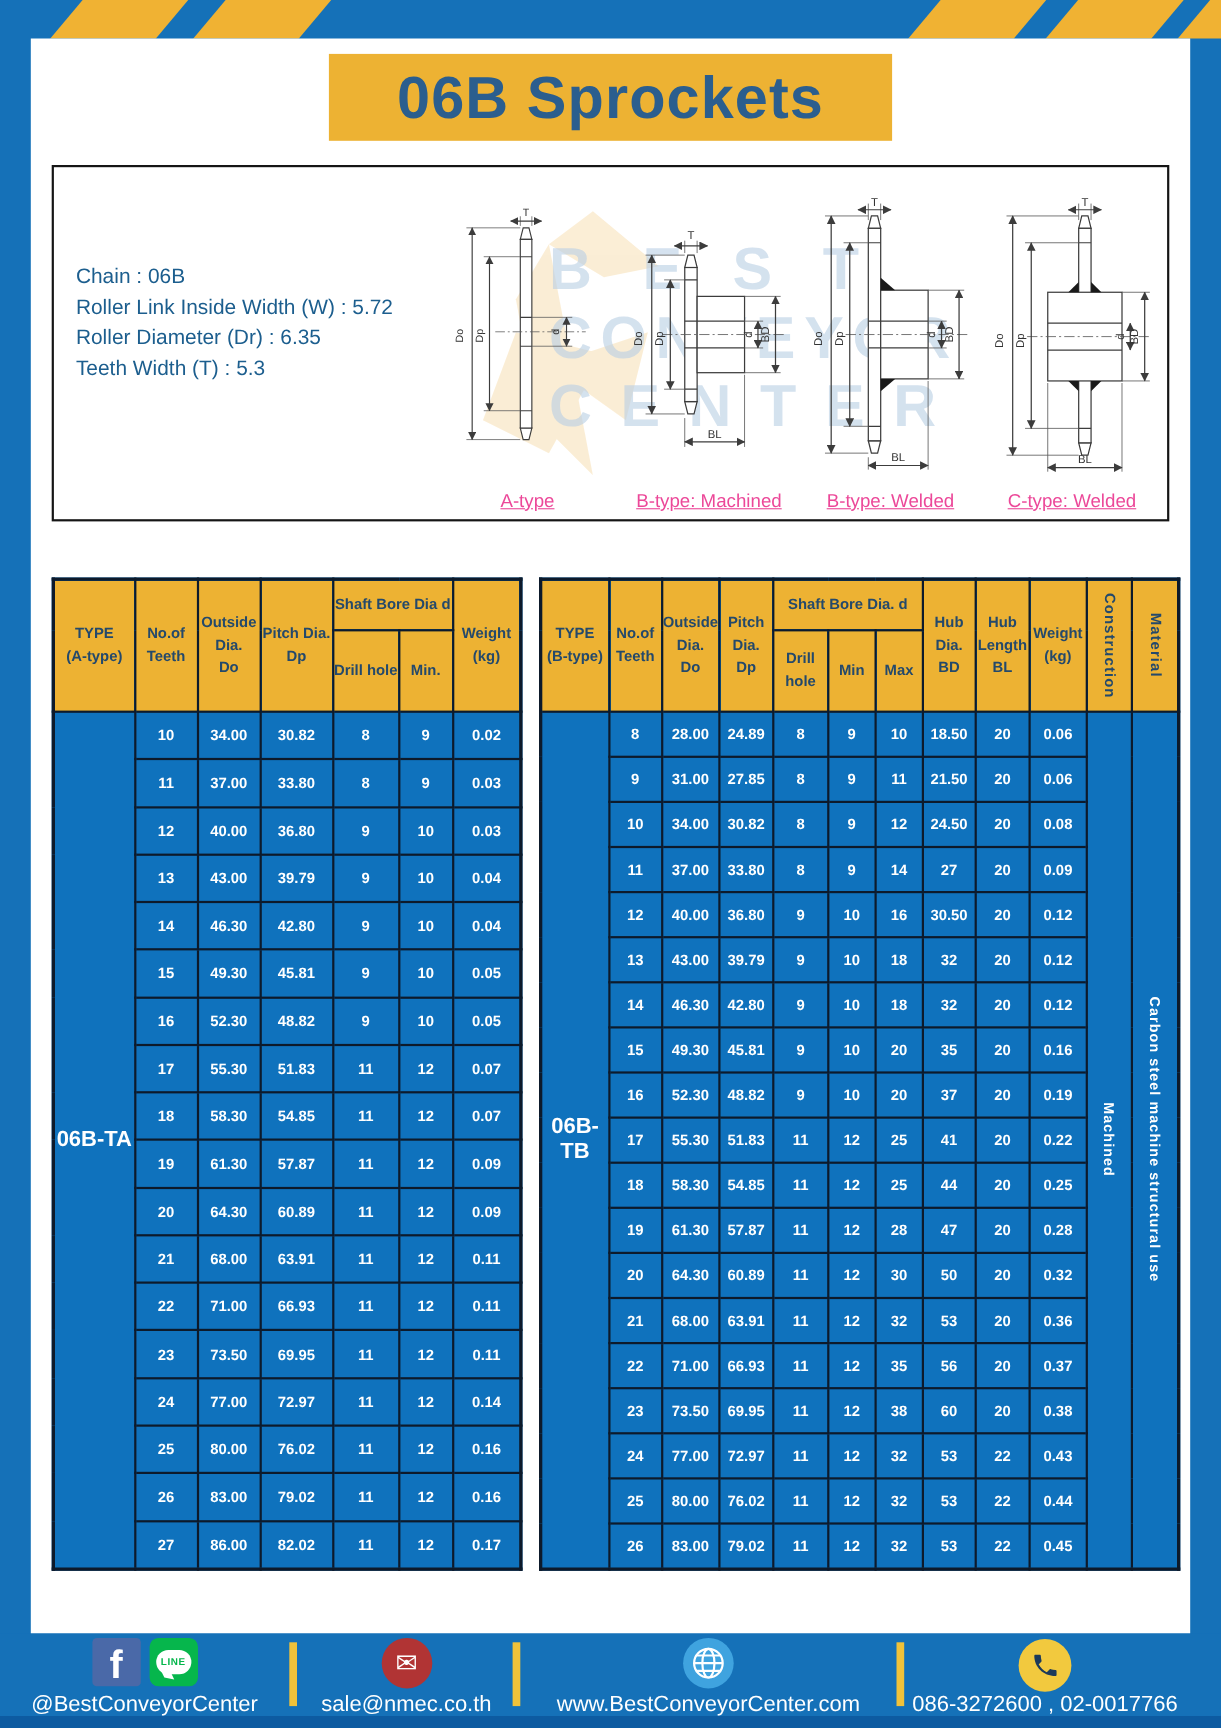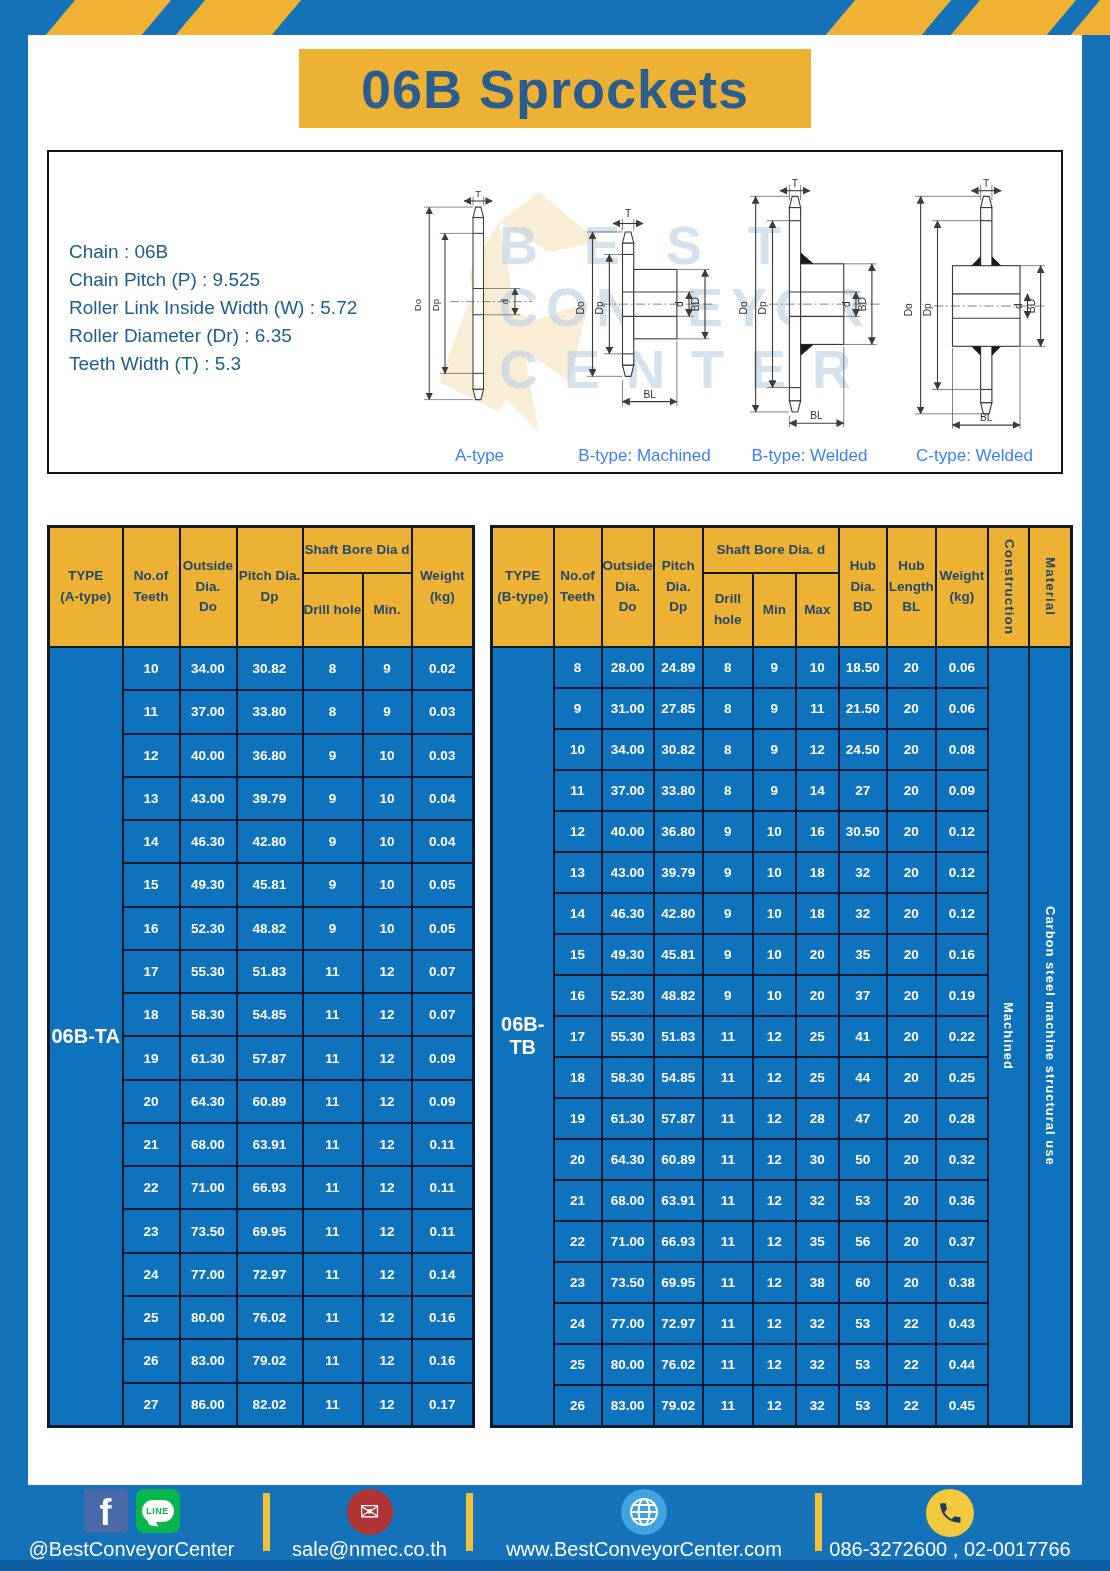--- a/index.html
+++ b/index.html
@@ -21,21 +21,21 @@
   .wm-text { position:absolute; left:450px; top:62px; width:560px; color:#b9cfe4; opacity:.6; font-weight:bold; text-align:left; pointer-events:none; }
   .wm-text div { font-size:54px; line-height:62px; }
   .wm-b { letter-spacing:46px; } .wm-c { letter-spacing:8px; } .wm-e { letter-spacing:26px; }
   .wm-logo { position:absolute; left:20px; top:30px; opacity:.45; pointer-events:none; }
 
   .specs { position:absolute; left:20px; top:86px; color:#1c5e8e; font-weight:normal; font-size:19px; line-height:28px; white-space:nowrap; }
 
   .drawings { position:absolute; left:348px; top:6px; width:660px; height:308px; display:flex; }
   .drawing-fig { flex:1; display:flex; flex-direction:column; align-items:center; justify-content:flex-end; margin:0; }
   .drawing-fig svg { display:block; }
-  .fig-label { font-size:17px; color:#3b82f6; margin-top:1px; }
+  .fig-label { font-size:17px; color:#ec4899; margin-top:1px;text-decoration:underline; }
   .dline { stroke:#3c3c3c; stroke-width:1.2; fill:none; }
   .dthin { stroke:#5a5a5a; stroke-width:0.8; fill:none; }
   .dfill { fill:#ffffff; stroke:#3c3c3c; stroke-width:1.2; }
   .dweld { fill:#1a1a1a; stroke:none; }
   .dtxt { font-size:11px; fill:#333; font-family:"Liberation Sans",sans-serif; }
 
   .tables { position:absolute; left:19px; top:490px; display:flex; gap:15px; }
   table { border-collapse:collapse; border:3px solid #0d1a2b; background:#0f72bd; table-layout:fixed; }
   th, td { border:2px solid #0d1a2b; text-align:center; vertical-align:middle; padding:0; overflow:hidden; }
   thead th { background:#edb233; color:#24496b; font-size:13.5px; font-weight:bold; white-space:pre-line; line-height:1.55; }
@@ -45,21 +45,21 @@
   .tb tbody tr { height:41px; }
   .vert-head { writing-mode:vertical-rl; text-orientation:mixed; letter-spacing:1px; }
   .vert-cell { writing-mode:vertical-rl; text-orientation:mixed; letter-spacing:1px; font-size:13px; }
   .type-cell { font-size:20px; }
 
   .footer { position:absolute; left:0; bottom:0; width:1110px; height:86px; background:#1571b8; }
   .footer-strip { position:absolute; left:0; bottom:0; width:100%; height:11px; background:#0d5ba1; }
   .f-sep { position:absolute; top:8px; width:7px; height:58px; background:#f0c23a; }
   .sep1{left:263px;} .sep2{left:466px;} .sep3{left:815px;}
   .f-sec { position:absolute; top:4px; height:72px; display:flex; flex-direction:column; align-items:center; justify-content:space-between; }
-  .sec1{left:0; width:263px;} .sec2{left:273px; width:193px;} .sec3{left:473px; width:342px;} .sec4{left:822px; width:256px;}
+  .sec1{left:0; width:263px;} .sec2{left:273px; width:193px;} .sec3{left:473px; width:342px;} .sec4{left:822px; width:256px;justify-content:center;}
   .f-label { color:#fff; font-weight:normal; font-size:20px; white-space:nowrap; }
   .icon-row { display:flex; gap:8px; align-items:center; }
   .fb-icon { width:44px; height:44px; background:#4a69a8; border-radius:4px; display:flex; align-items:flex-end; justify-content:center; }
   .fb-icon span { color:#fff; font-size:36px; font-weight:bold; line-height:40px; }
   .line-icon { width:44px; height:44px; background:#06b64c; border-radius:8px; display:flex; align-items:center; justify-content:center; position:relative; }
   .line-bubble { width:32px; height:22px; background:#fff; border-radius:11px; display:flex; align-items:center; justify-content:center; }
   .line-bubble span { color:#06b64c; font-size:9px; font-weight:bold; letter-spacing:.5px; }
   .line-tail { position:absolute; left:12px; bottom:7px; width:8px; height:8px; background:#fff; transform:skewX(35deg) rotate(12deg); }
   .mail-icon { width:46px; height:46px; background:#b13434; border-radius:50%; display:flex; align-items:center; justify-content:center; }
   .mail-icon span { color:#fff; font-size:24px; }
@@ -104,21 +104,20 @@
         </g>
       </svg>
       <div class="wm-text">
         <div class="wm-b">BEST</div>
         <div class="wm-c">CONVEYOR</div>
         <div class="wm-e">CENTER</div>
       </div>
 
       <div class="specs">
         <div>Chain : 06B</div>
-        <div>Chain Pitch (P) : 9.525</div>
         <div>Roller Link Inside Width (W) : 5.72</div>
         <div>Roller Diameter (Dr) : 6.35</div>
         <div>Teeth Width (T) : 5.3</div>
       </div>
 
       <div class="drawings">
 
         <figure class="drawing-fig">
           <svg width="140" height="278" viewBox="0 0 160 270">
             <text class="dtxt" x="78" y="10" text-anchor="middle">T</text>

